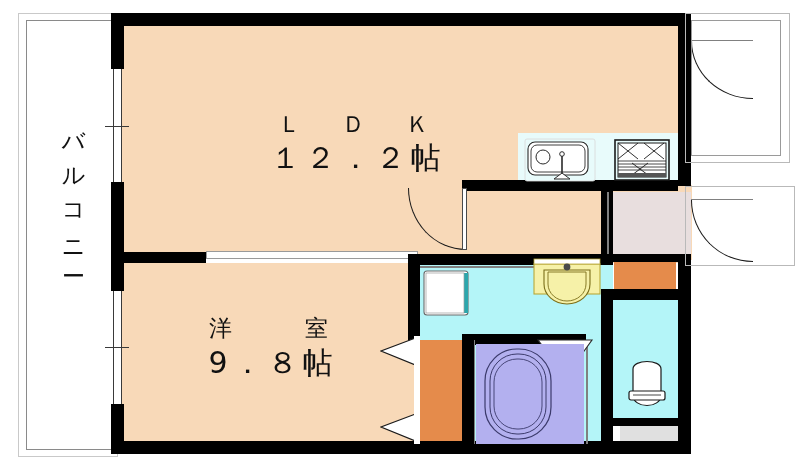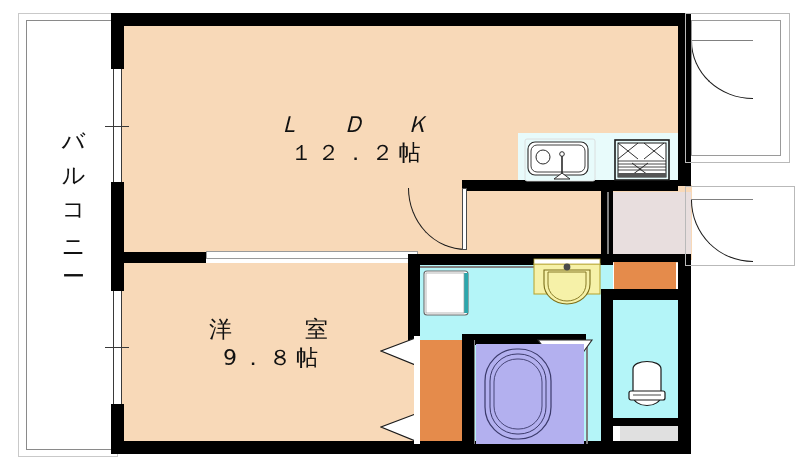--- a/index.html
+++ b/index.html
@@ -47,21 +47,21 @@
 
   
   .lbl {
     color: #111111;
     text-align: center;
     line-height: 1.22;
     white-space: pre;
     font-weight: 500;
   }
   .lbl-main   { font-size: 23px; letter-spacing: 9px; }
-  .lbl-area   { font-size: 22px; letter-spacing: 5px; }
+  .lbl-area   { font-size: 30px; letter-spacing: 5px; }
   .lbl-vert {
     writing-mode: vertical-rl;
     text-orientation: upright;
     font-size: 23px;
     letter-spacing: 11px;
     color: #111;
   }
 
   
   .arc { border: 1px solid #1a1a1a; background: transparent; }
@@ -239,19 +239,19 @@
     <rect x="14" y="10" width="56" height="80" rx="27" fill="#b3b0ef" stroke="#3b3a6b" stroke-width="1"></rect>
     <rect x="18" y="15" width="48" height="70" rx="23" fill="#b3b0ef" stroke="#3b3a6b" stroke-width="0.9"></rect>
   </svg>
 
   <svg class="abs" style="left:624px; top:355px; width:46px; height:64px;">
     <path d="M9 14 C9 4, 37 4, 37 14 L37 40 C37 54, 9 54, 9 40 Z" fill="#ffffff" stroke="#1a1a1a" stroke-width="1.2"></path>
     <rect x="5" y="36" width="36" height="9" rx="2" fill="#ffffff" stroke="#1a1a1a" stroke-width="1.2"></rect>
     <line x1="9" y1="40" x2="37" y2="40" stroke="#1a1a1a" stroke-width="0.8"></line>
   </svg>
 
-  <div class="abs lbl lbl-main" style="left:258px; top:110px; width:200px; height:30px;font-style:italic;">Ｌ　Ｄ　Ｋ</div>
+  <div class="abs lbl lbl-main" style="left:258px; top:110px; width:200px; height:30px;">Ｌ　Ｄ　Ｋ</div>
   <div class="abs lbl lbl-area" style="left:258px; top:140px; width:200px; height:34px;">１２．２帖</div>
 
-  <div class="abs lbl lbl-main" style="left:188px; top:315px; width:170px; height:30px;">洋　　室</div>
+  <div class="abs lbl lbl-main" style="left:188px; top:315px; width:170px; height:30px;font-family:Liberation Serif, serif;">洋　　室</div>
   <div class="abs lbl lbl-area" style="left:188px; top:345px; width:170px; height:34px;">9．８帖</div>
 
 </div>
 
 </body></html>

